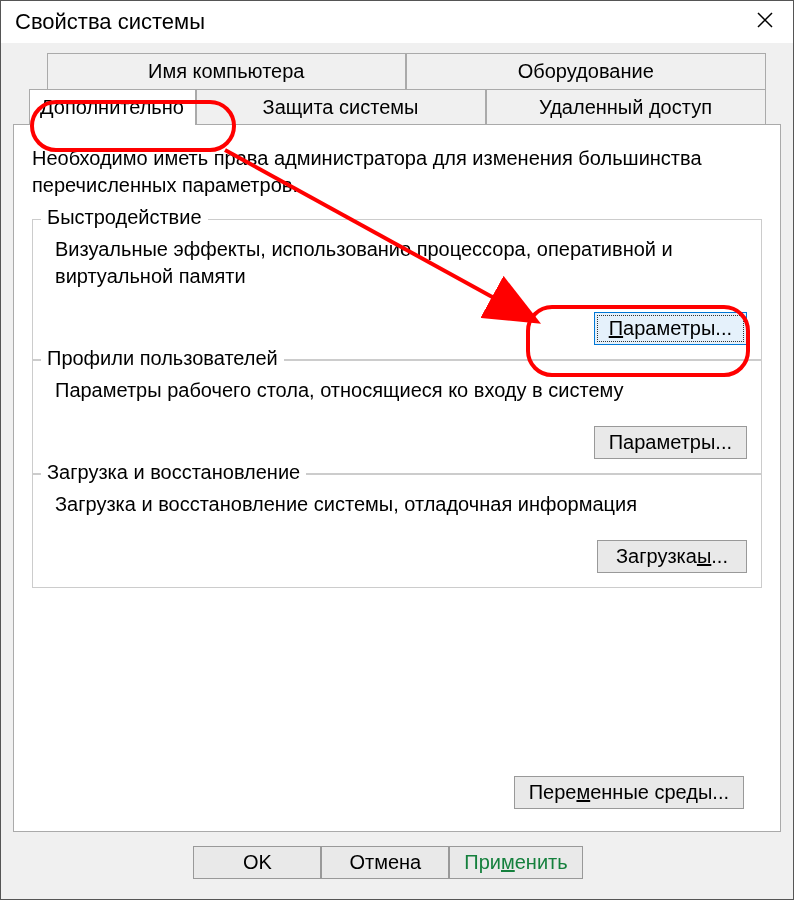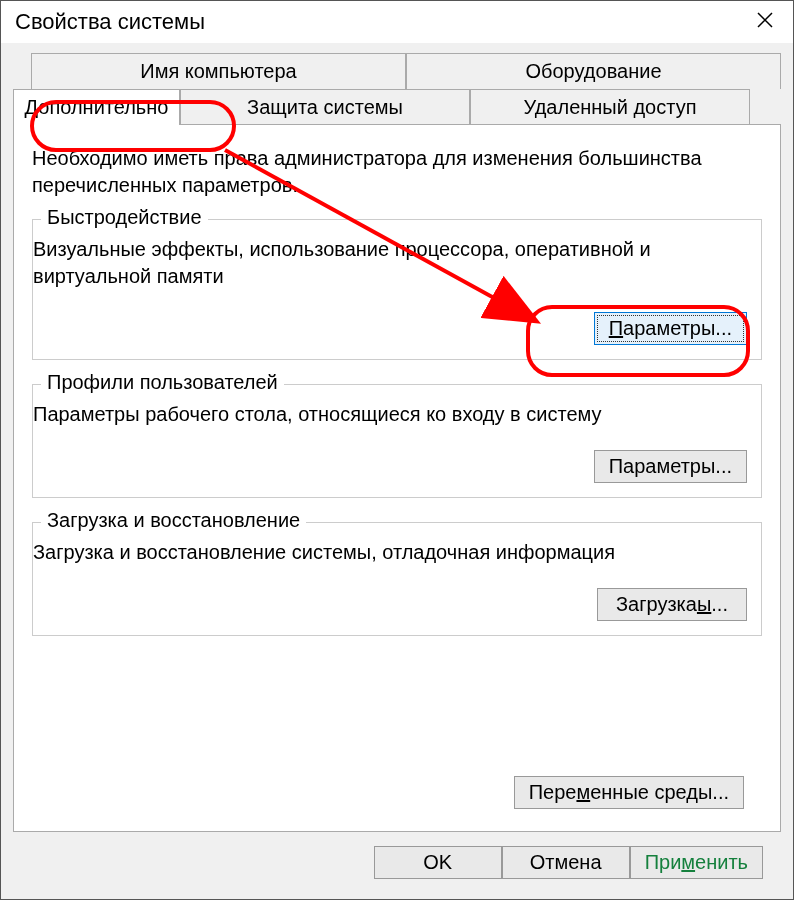--- a/index.html
+++ b/index.html
@@ -36,20 +36,21 @@
     cursor: default;
     user-select: none;
     font-weight: 300;
   }
   .dlg-body {
     flex: 1;
     background: #f0f0f0;
     padding: 10px 12px 12px 12px;
     display: flex;
     flex-direction: column;
+    align-items: center;
   }
   .tabs {
     position: relative;
   }
   .tabs-row {
     display: flex;
   }
   .tabs-row.row1 {
     margin-left: 18px;
   }
@@ -88,22 +89,21 @@
     z-index: 4;
   }
   .infotext {
     font-size: 20px;
     line-height: 1.35;
     margin-bottom: 20px;
   }
   .group {
     border: 1px solid #ccc;
     position: relative;
-    padding: 16px 14px 14px 0;
-    margin-bottom: 24px;
+    padding: 16px 14px 14px 22px;
   }
   .group-legend {
     position: absolute;
     top: -14px;
     left: 8px;
     background: #fff;
     padding: 0 6px;
     font-size: 20px;
   }
   .group-desc {

